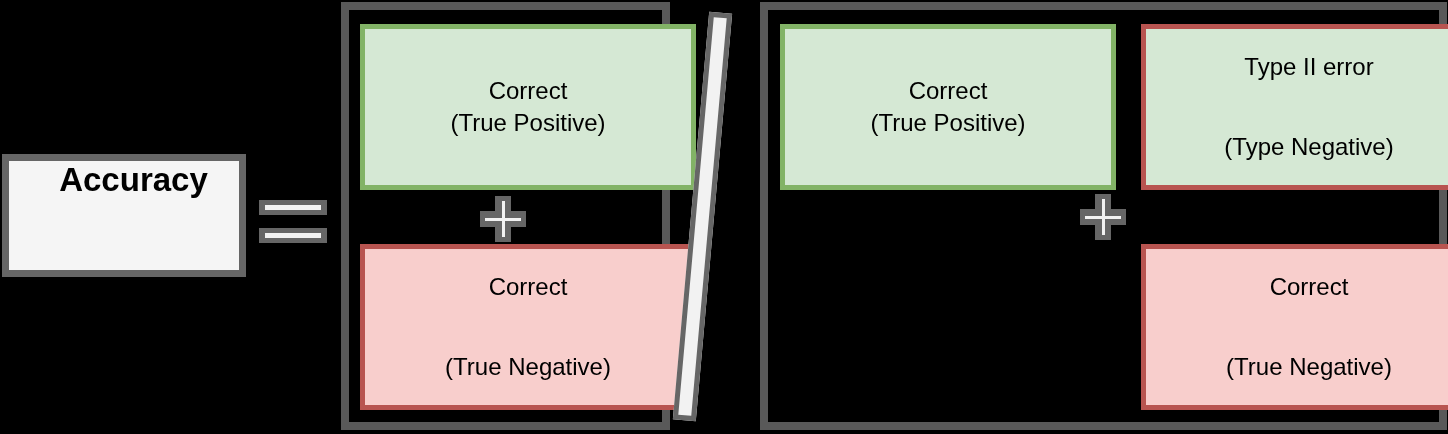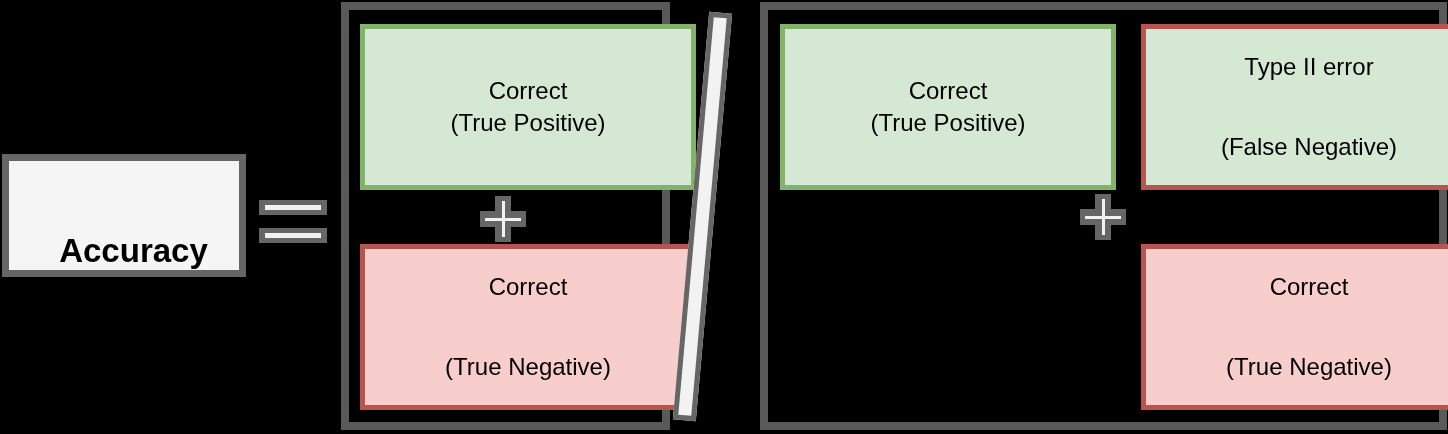--- a/index.html
+++ b/index.html
@@ -11,21 +11,21 @@
   }
   .canvas { position: relative; width: 1448px; height: 434px; }
 
   
   .accuracy-box {
     position: absolute; left: 2px; top: 154px;
     width: 244px; height: 123px;
     box-sizing: border-box;
     background: var(--label-fill);
     border: 7px solid var(--label-stroke);
-    display: flex; align-items: flex-end; justify-content: center; padding-left: 19px;
+    display: flex; align-items: flex-start; justify-content: center; padding-left: 19px;
   }
   .accuracy-box span {
     font-size: 33px; font-weight: bold; color: var(--text);
   }
 
   
   .eq-bar {
     position: absolute; left: 259px;
     width: 68px; height: 15px;
     box-sizing: border-box;
@@ -135,21 +135,21 @@
 
   <div class="slash"></div>
 
   <div class="group denominator">
     <div class="cell tl fill-green stroke-green">
       <div>Correct</div>
       <div>(True Positive)</div>
     </div>
     <div class="cell tr fill-green stroke-red">
       <div>Type II error</div>
-      <div>(False Negative)</div>
+      <div>(Type Negative)</div>
     </div>
     <div class="cell br fill-red stroke-red">
       <div>Correct</div>
       <div>(True Negative)</div>
     </div>
   </div>
 
   <div class="plus den">
     <div class="gh"></div>
     <div class="gv"></div>

